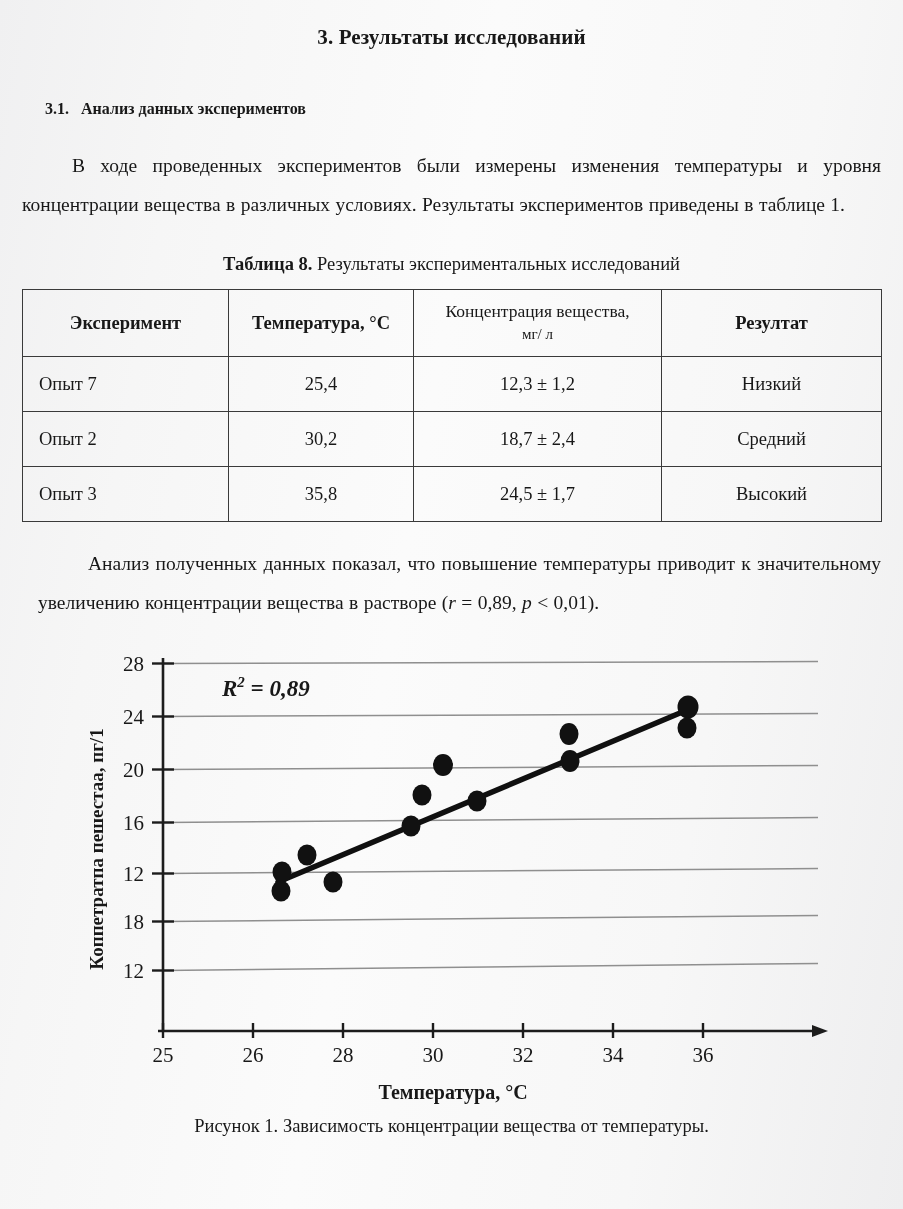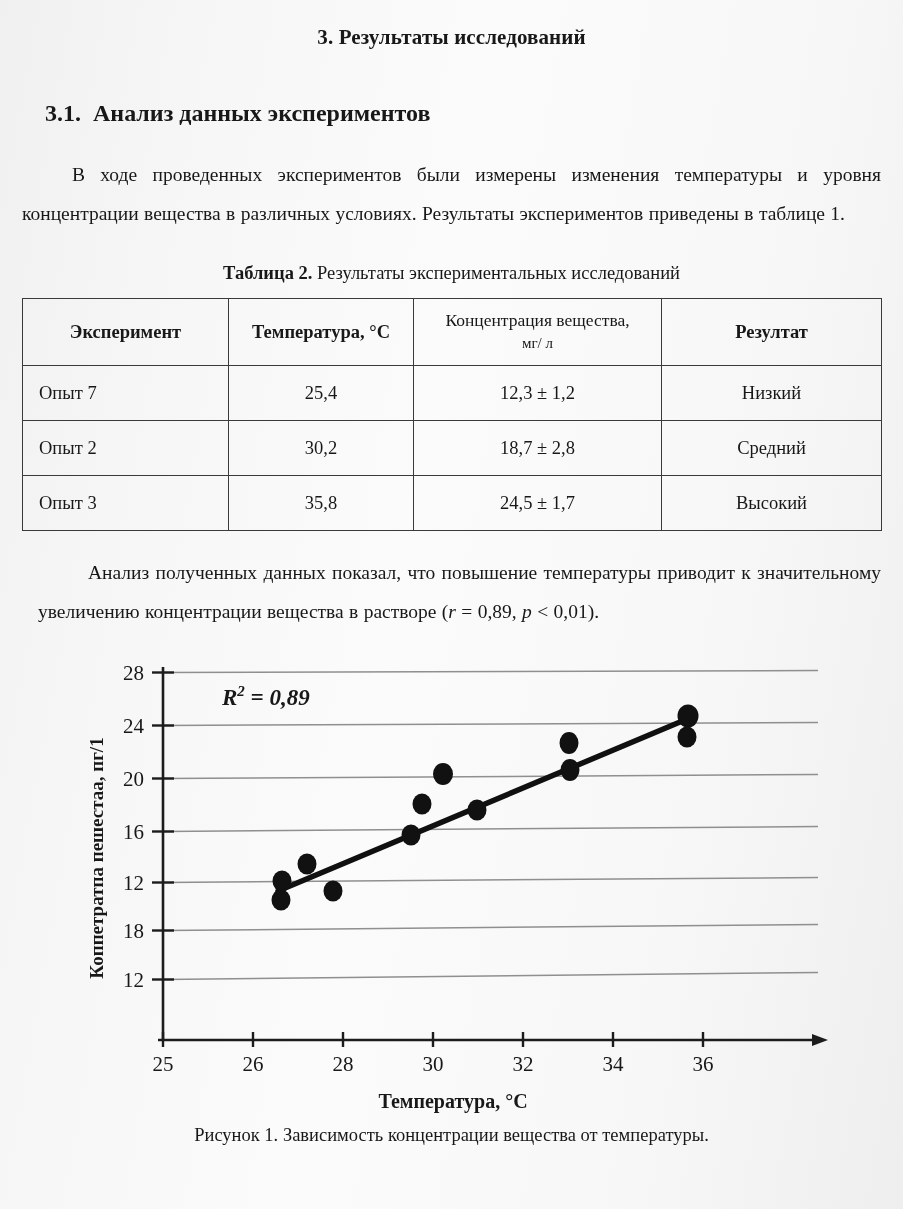--- a/index.html
+++ b/index.html
@@ -29,21 +29,21 @@
   
   .h1 {
     text-align: center;
     font-size: 21px;
     font-weight: bold;
     letter-spacing: 0.1px;
     margin: 0;
     padding-top: 25px;
   }
   .h2 {
-    font-size: 24px;
+    font-size: 16px;
     font-weight: bold;
     margin: 0;
     padding: 50px 0 0 45px;
   }
   .h2 .num { margin-right: 12px; }
 
   
   .para {
     font-size: 19.5px;
     line-height: 39px;
@@ -141,21 +141,21 @@
 
   <h1 class="h1">3. Результаты исследований</h1>
 
   <h2 class="h2">
     <span class="num">3.1.</span><span>Анализ данных экспериментов</span>
   </h2>
 
   <p class="para para-1">В ходе проведенных экспериментов были измерены изменения температуры и уровня концентрации вещества в различных условиях. Результаты экспериментов приведены в таблице 1.</p>
 
   <div class="tbl-caption">
-    <b>Таблица 2.</b>
+    <b>Таблица 8.</b>
     <span>Результаты экспериментальных исследований</span>
   </div>
 
   <table class="data">
     <colgroup>
       <col class="w1">
         <col class="w2">
         <col class="w3">
         <col class="w4">
     </colgroup>
@@ -173,21 +173,21 @@
     <tbody>
       <tr>
         <td class="c1">Опыт 7</td>
         <td class="c2">25,4</td>
         <td class="c3">12,3 ± 1,2</td>
         <td class="c4">Низкий</td>
       </tr>
       <tr>
         <td class="c1">Опыт 2</td>
         <td class="c2">30,2</td>
-        <td class="c3">18,7 ± 2,8</td>
+        <td class="c3">18,7 ± 2,4</td>
         <td class="c4">Средний</td>
       </tr>
       <tr>
         <td class="c1">Опыт 3</td>
         <td class="c2">35,8</td>
         <td class="c3">24,5 ± 1,7</td>
         <td class="c4">Высокий</td>
       </tr>
     </tbody>
   </table>

